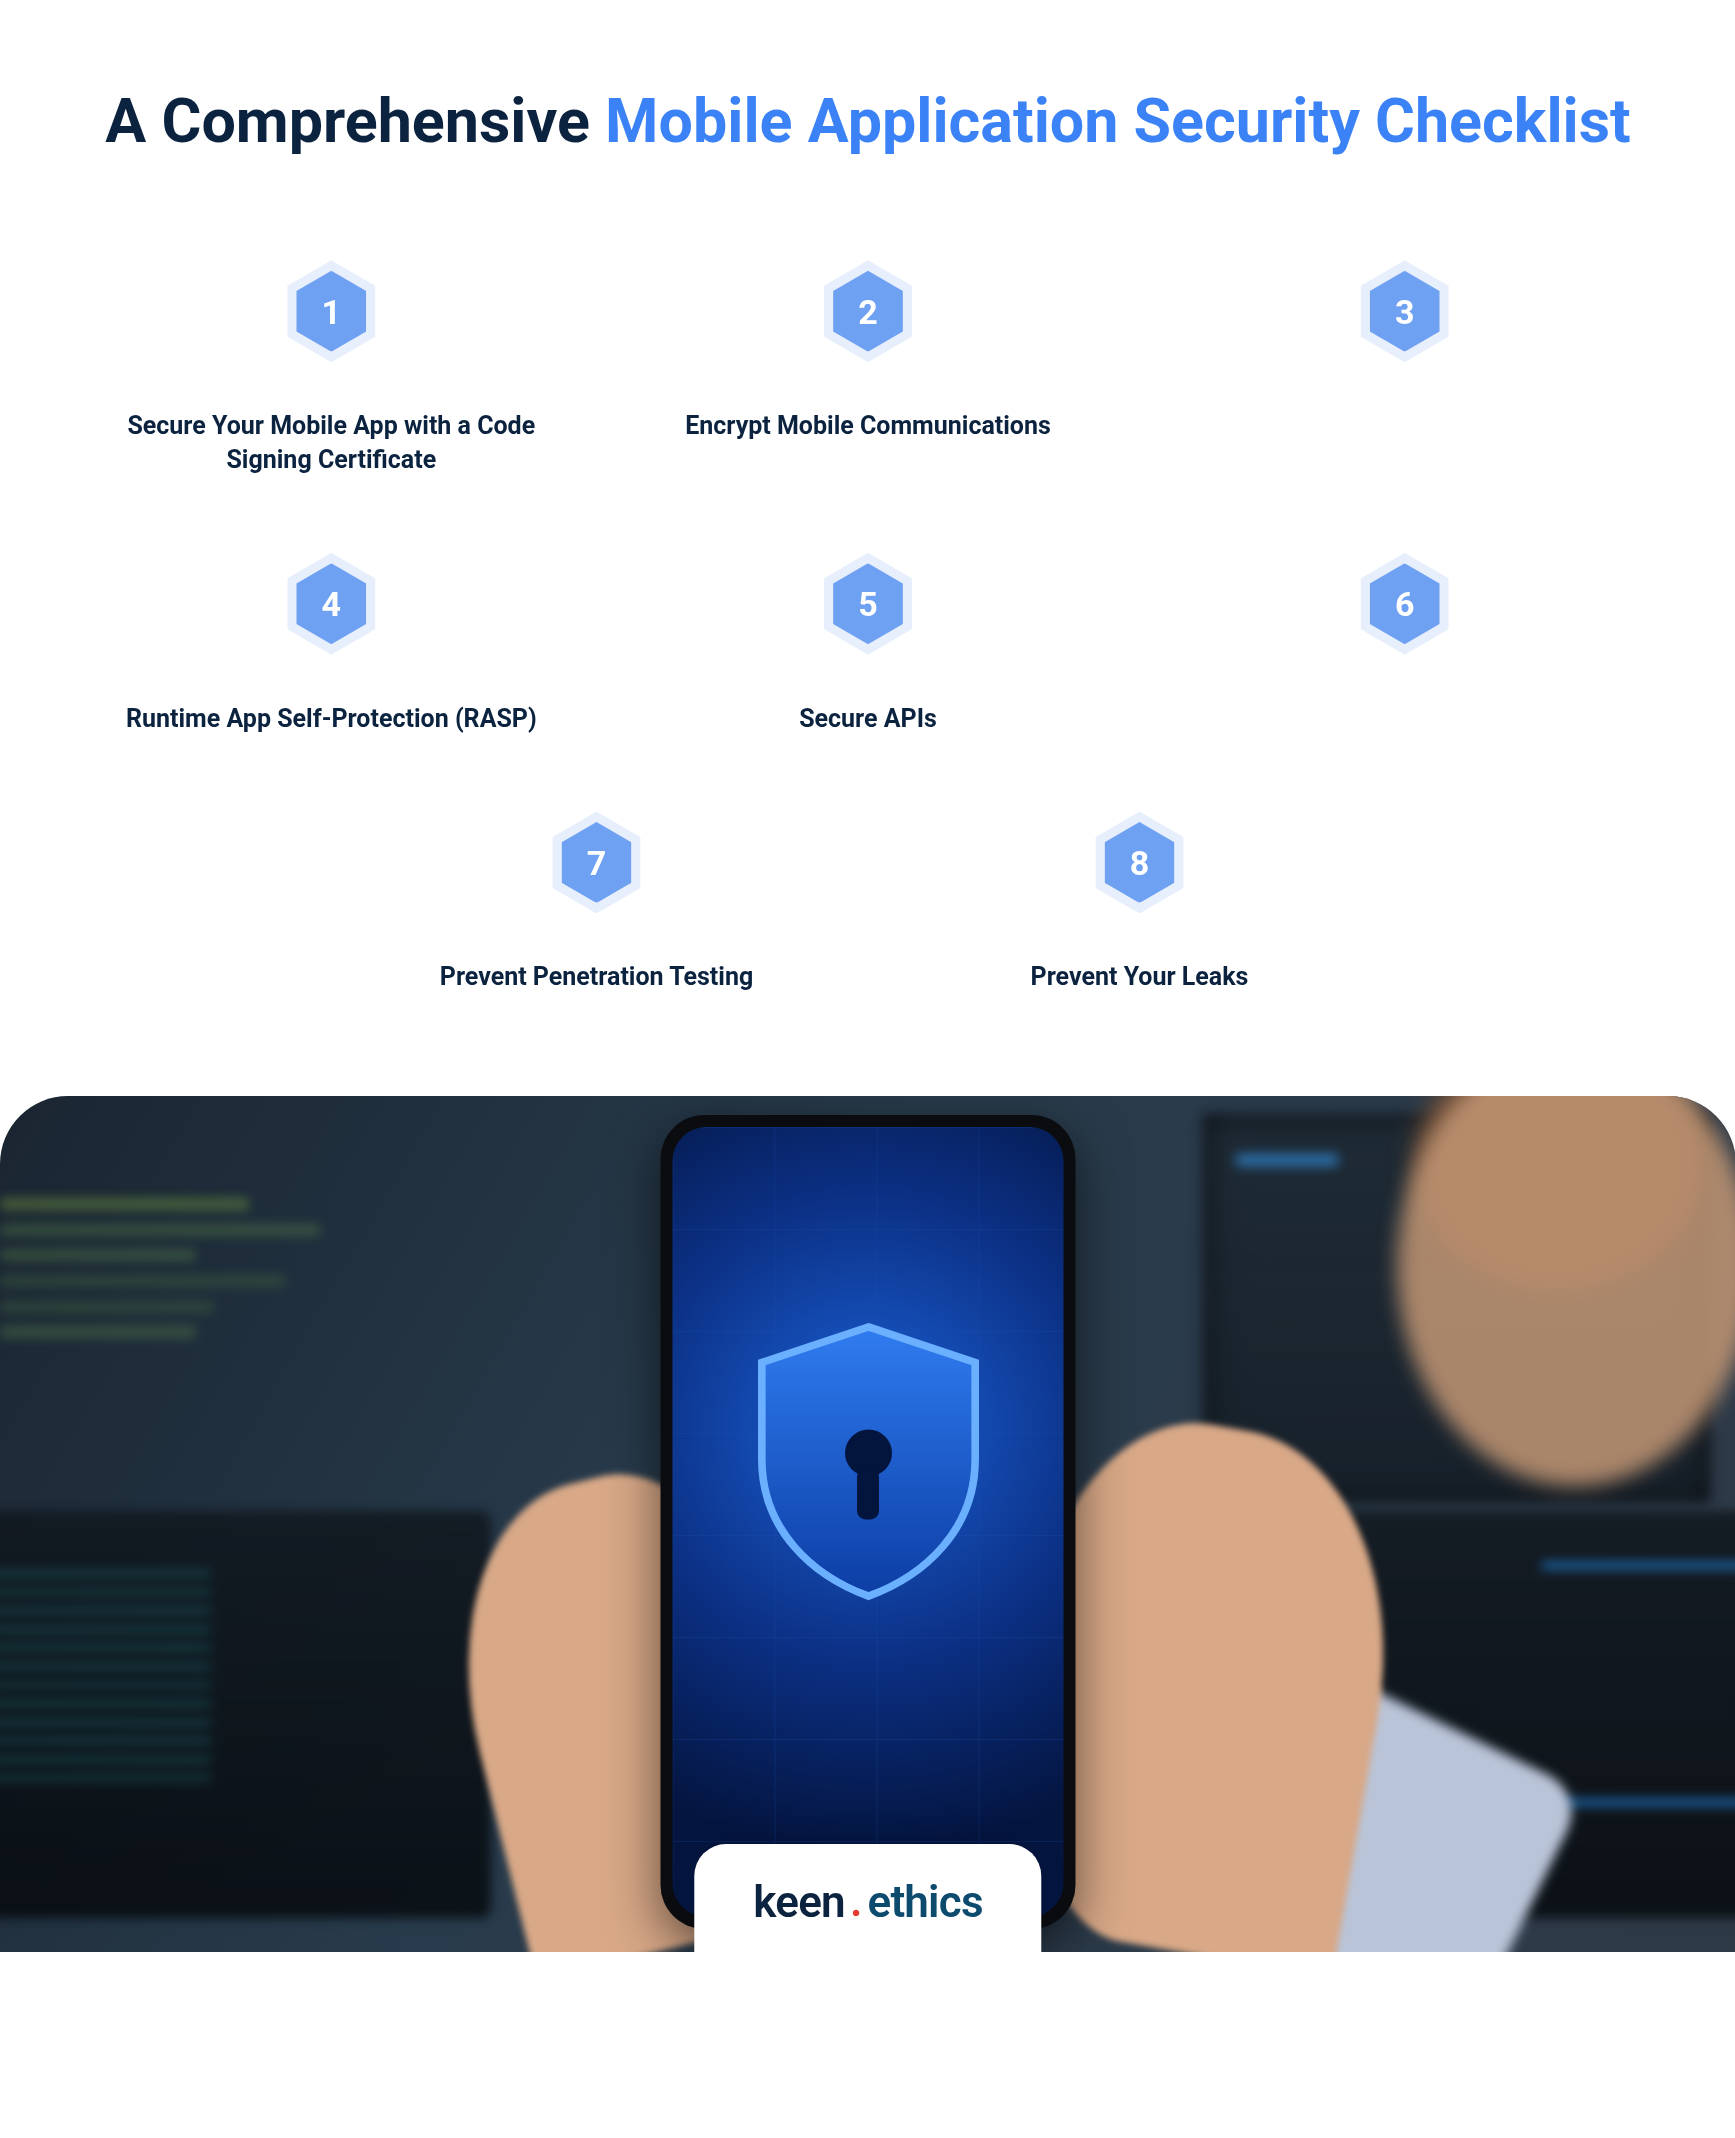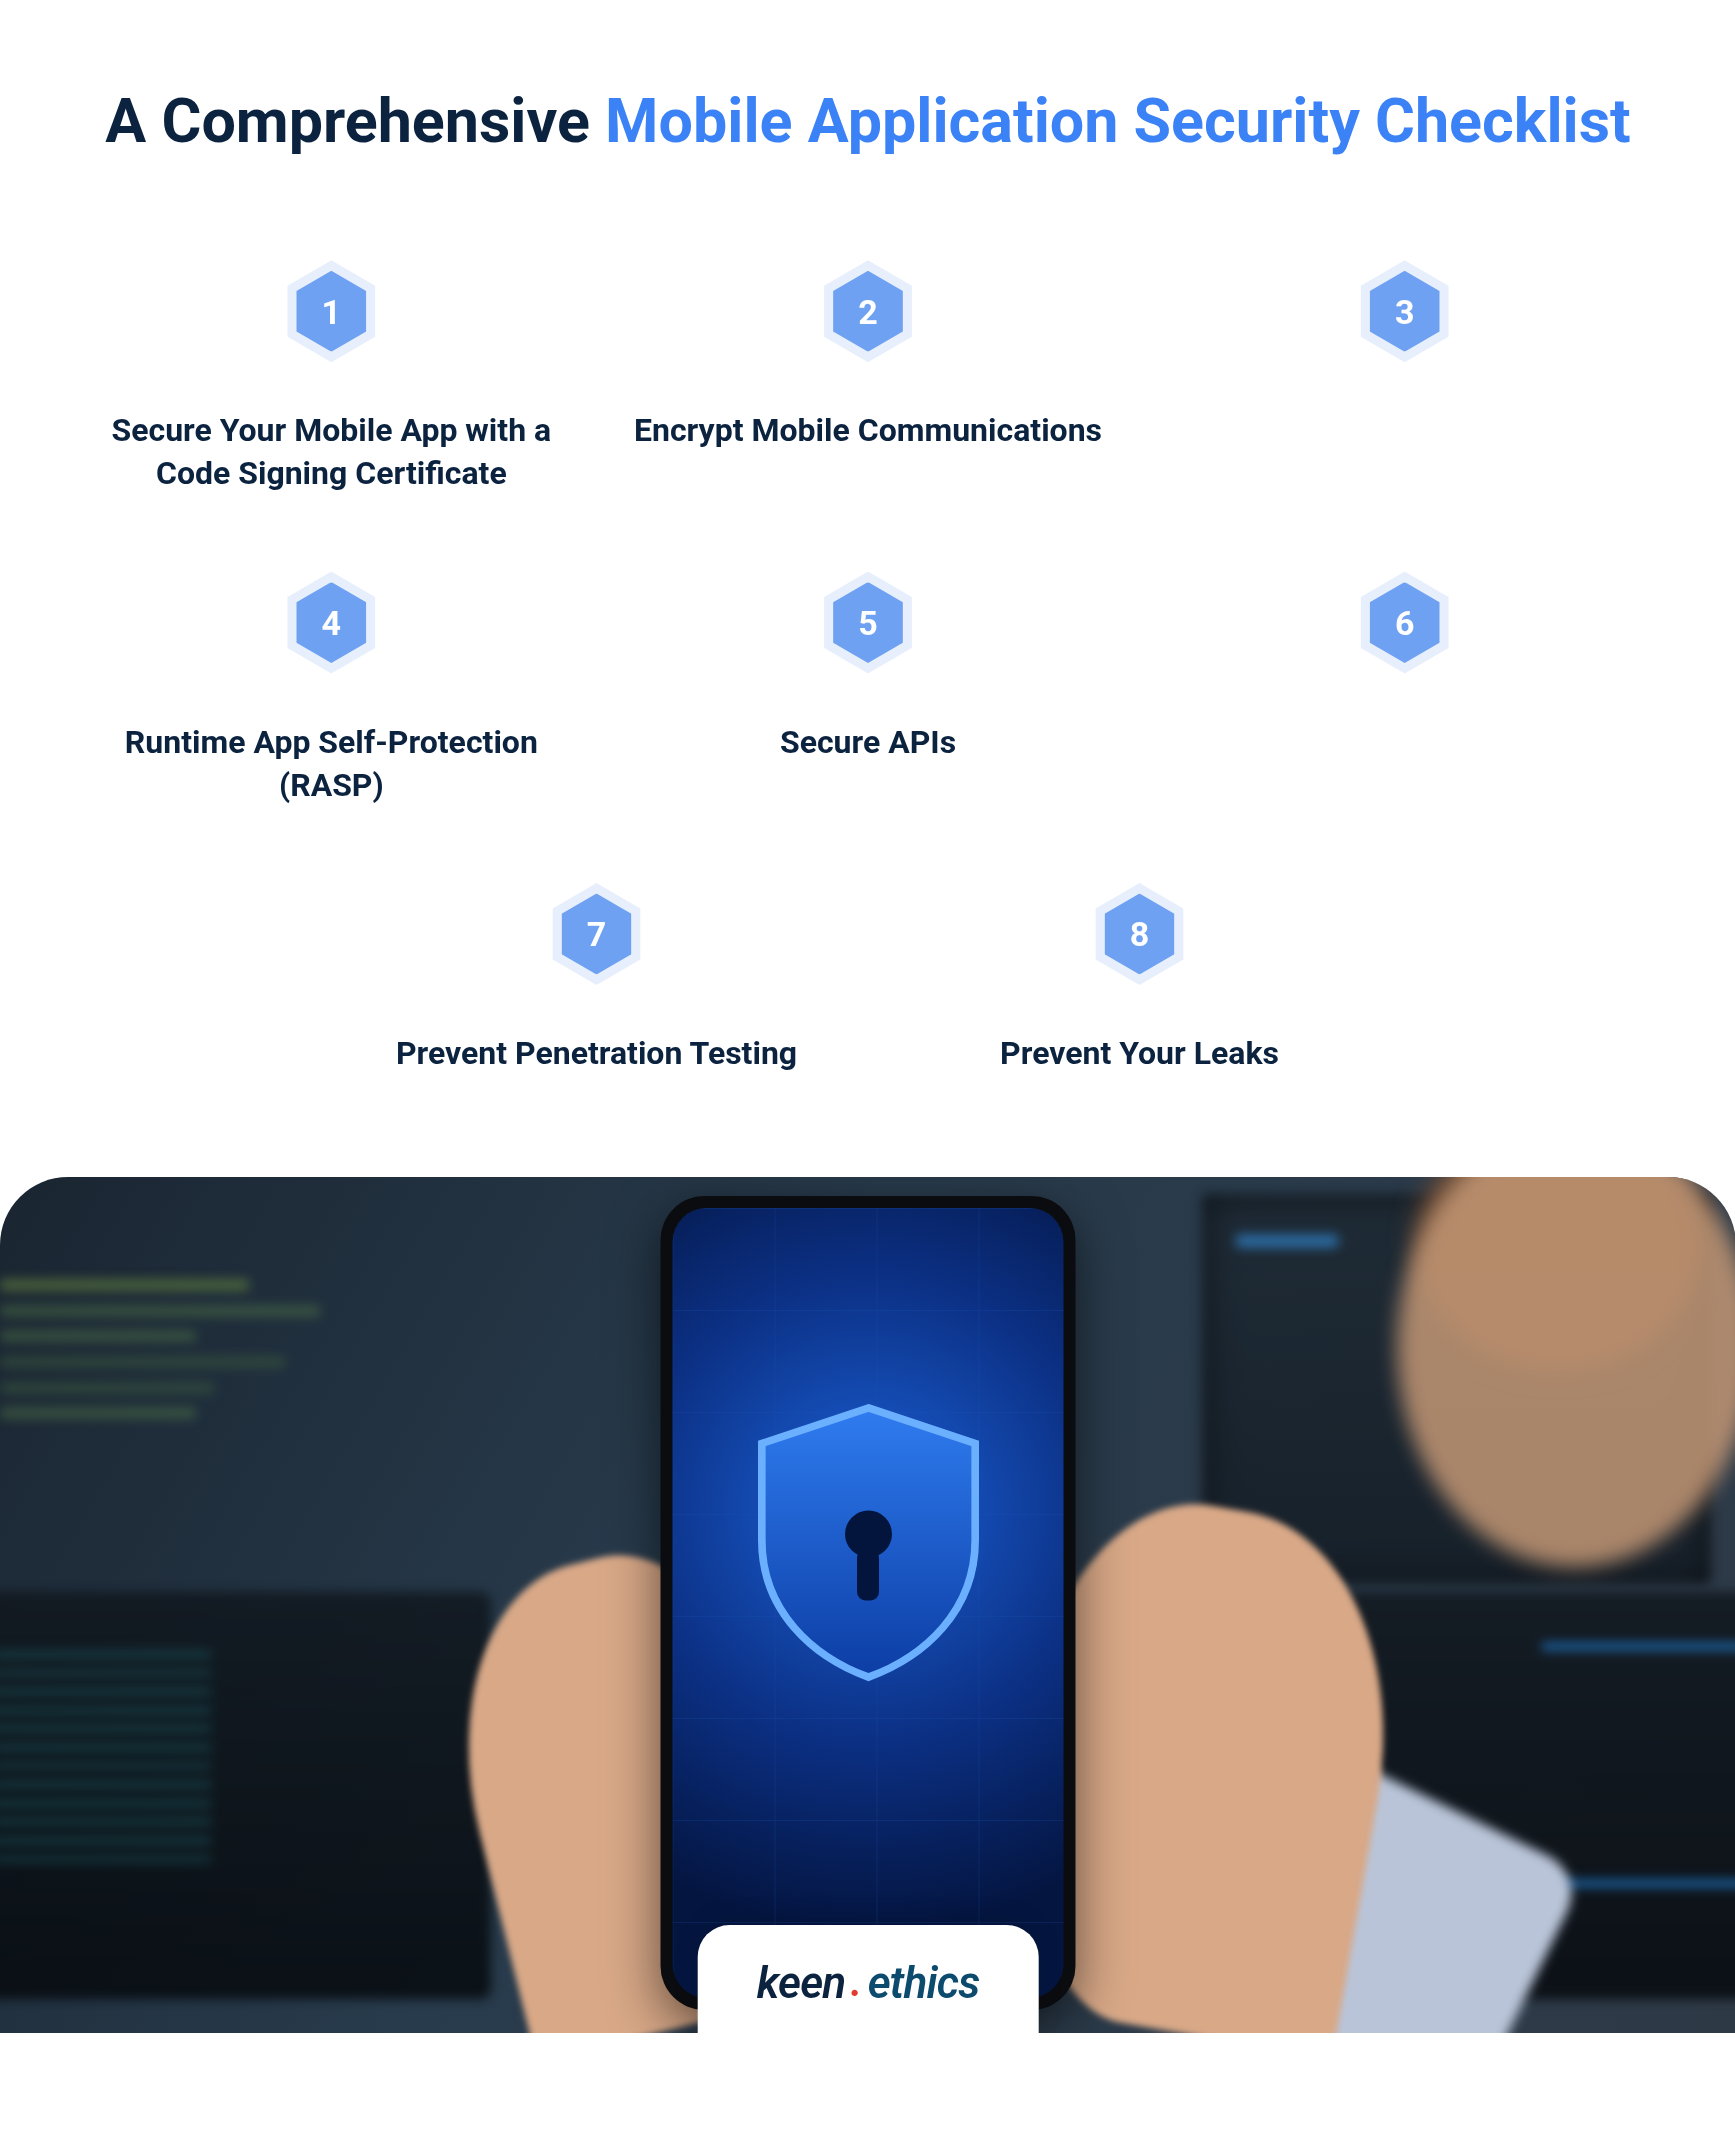--- a/index.html
+++ b/index.html
@@ -70,21 +70,21 @@
     align-items: center;
     justify-content: center;
   }
   .hex-num {
     color: #ffffff;
     font-weight: 700;
     font-size: 34px;
   }
   .card-label {
     color: #0c2340;
-    font-size: 32px;
+    font-size: 25px;
     font-weight: 700;
     text-align: center;
     line-height: 1.35;
     max-width: 475px;
     word-wrap: break-word;
   }
 
   .hero {
     align-self: stretch;
     position: relative;
@@ -261,21 +261,20 @@
     transform: translateX(-50%);
     background: #ffffff;
     border-radius: 32px 32px 0 0;
     padding: 32px 59px 24px 59px;
     box-shadow: 0 -5.1px 25.4px rgba(0,0,0,0.10);
     display: flex;
     align-items: baseline;
     gap: 5.1px;
     font-size: 44px;
     font-weight: 600;
-    font-style: italic;
   }
   .logo-keen { color: #0c2340; letter-spacing: -0.8px; }
   .logo-dot  { color: #e23c32; position: relative; top: -1.7px; }
   .logo-ethics { color: #0c4a6e; letter-spacing: -0.8px; }
 </style>
 </head>
 <body>
 
 <div class="page">
 

